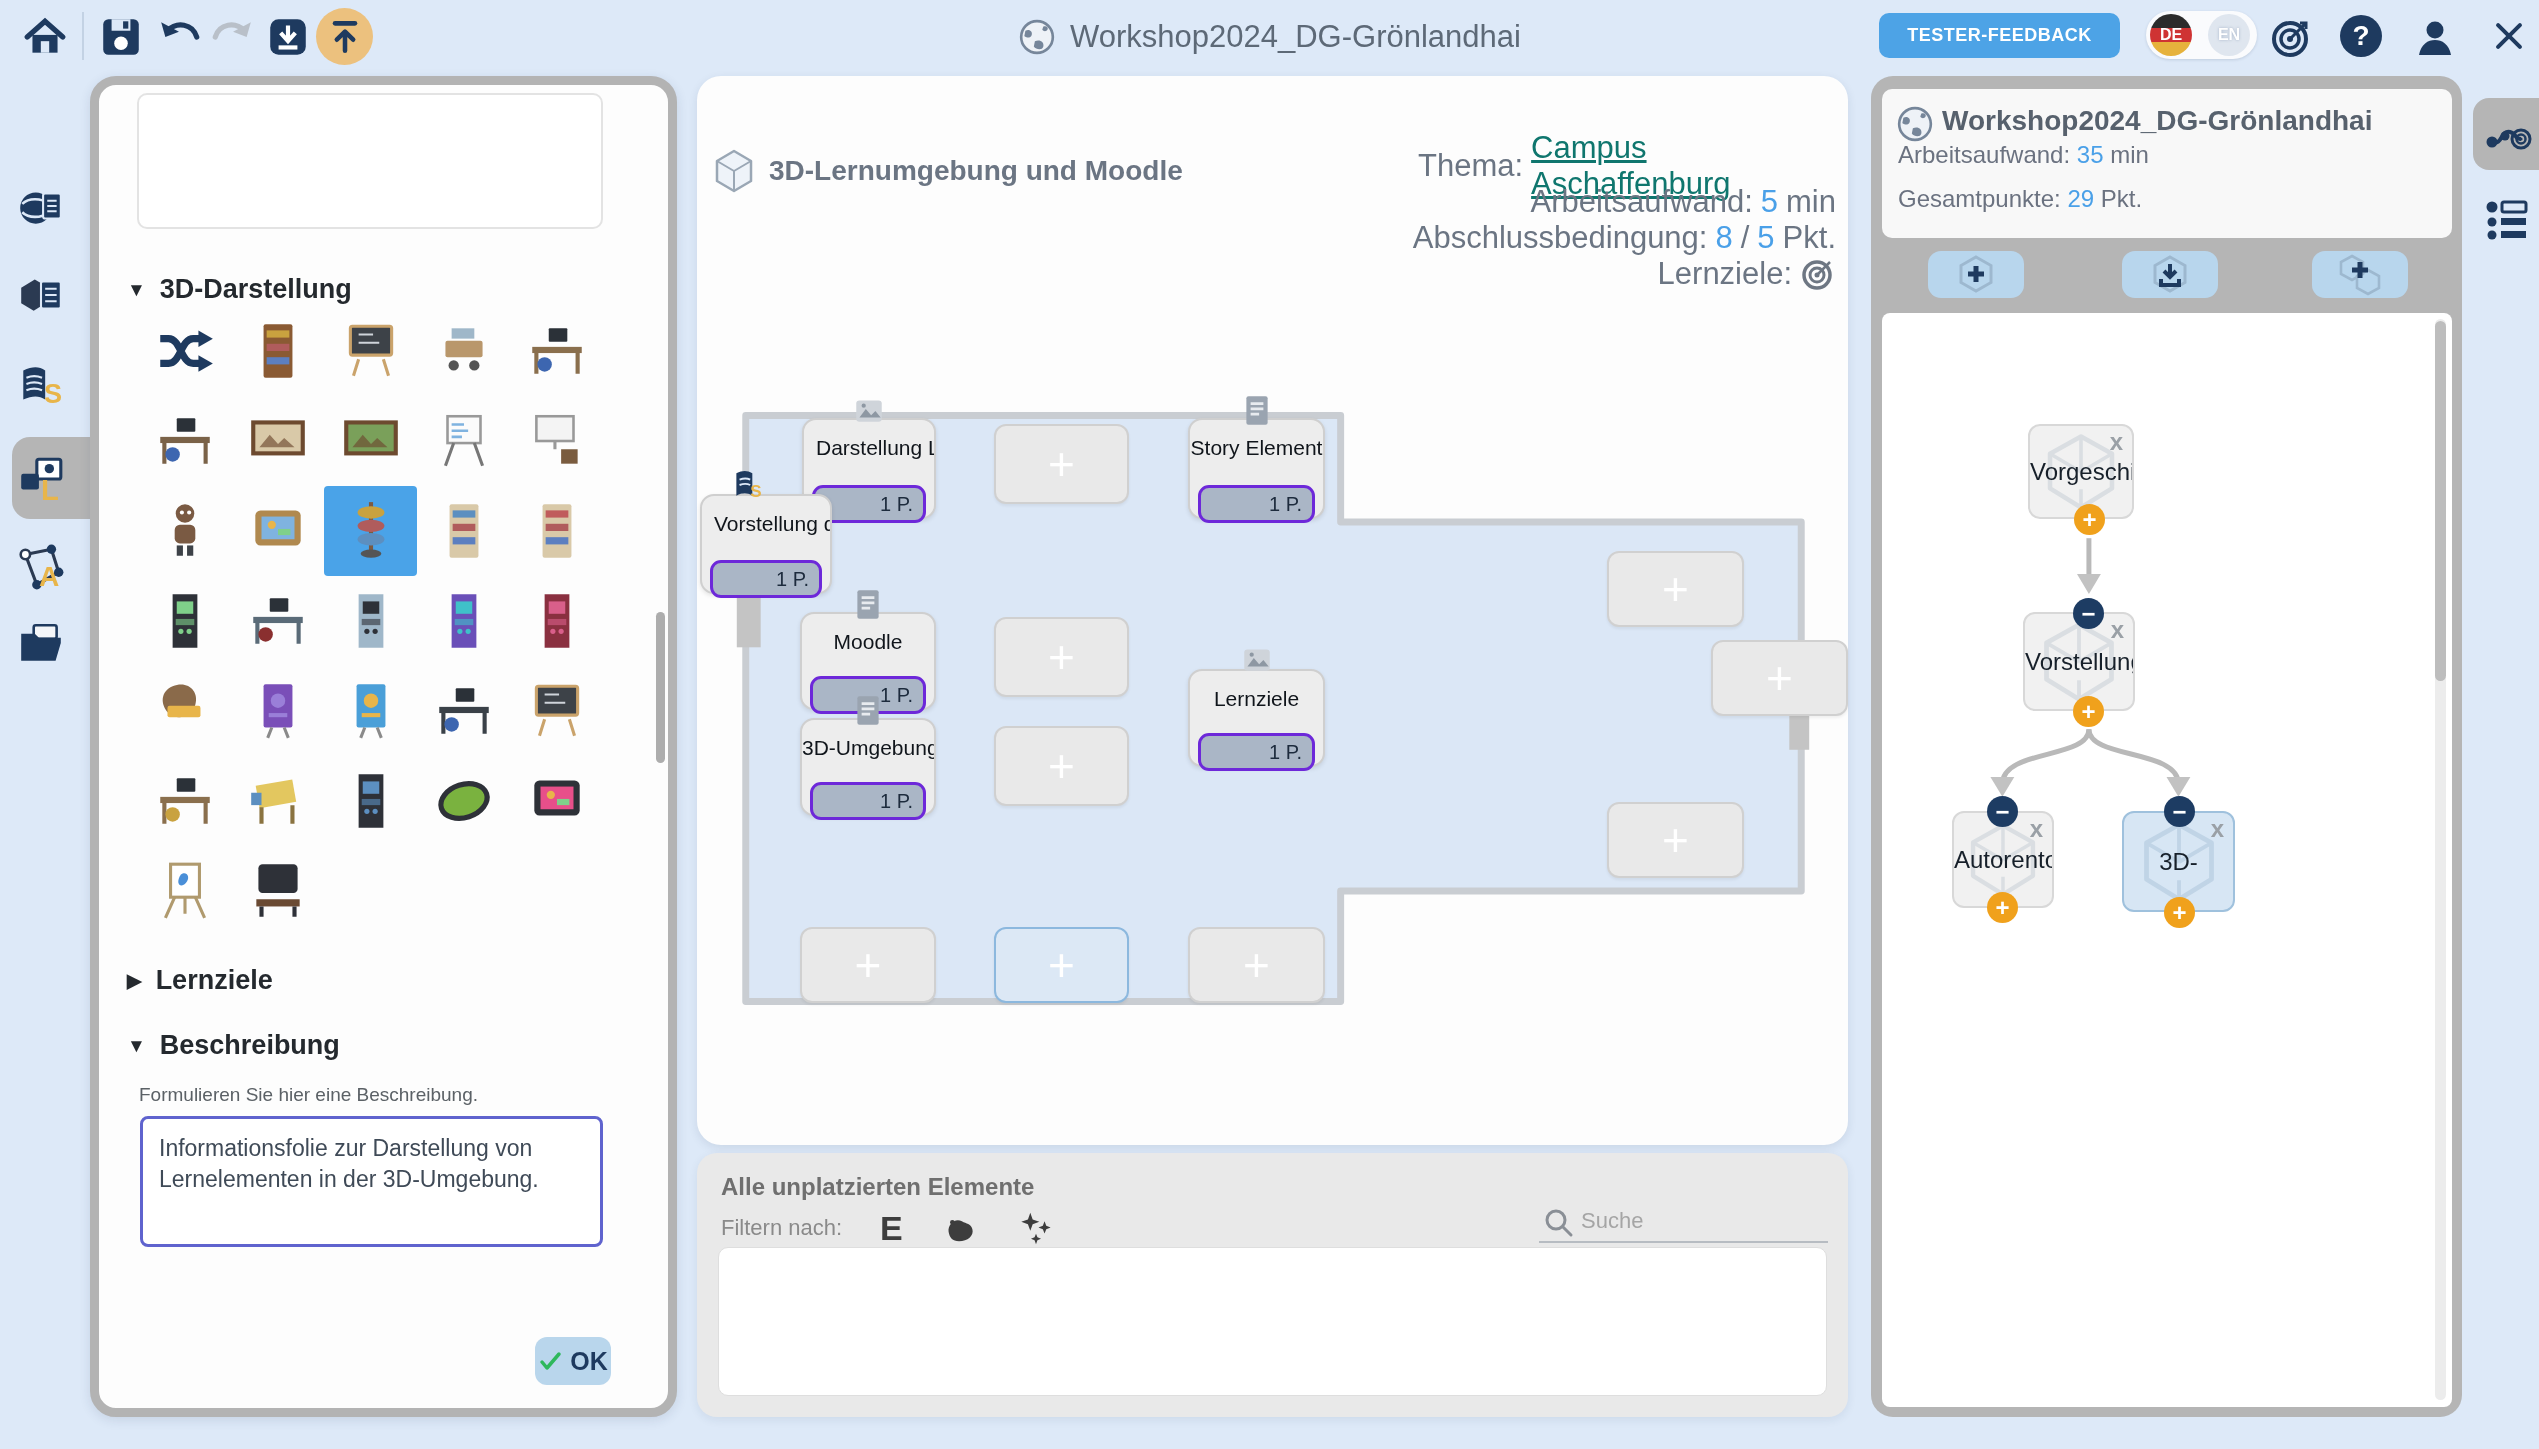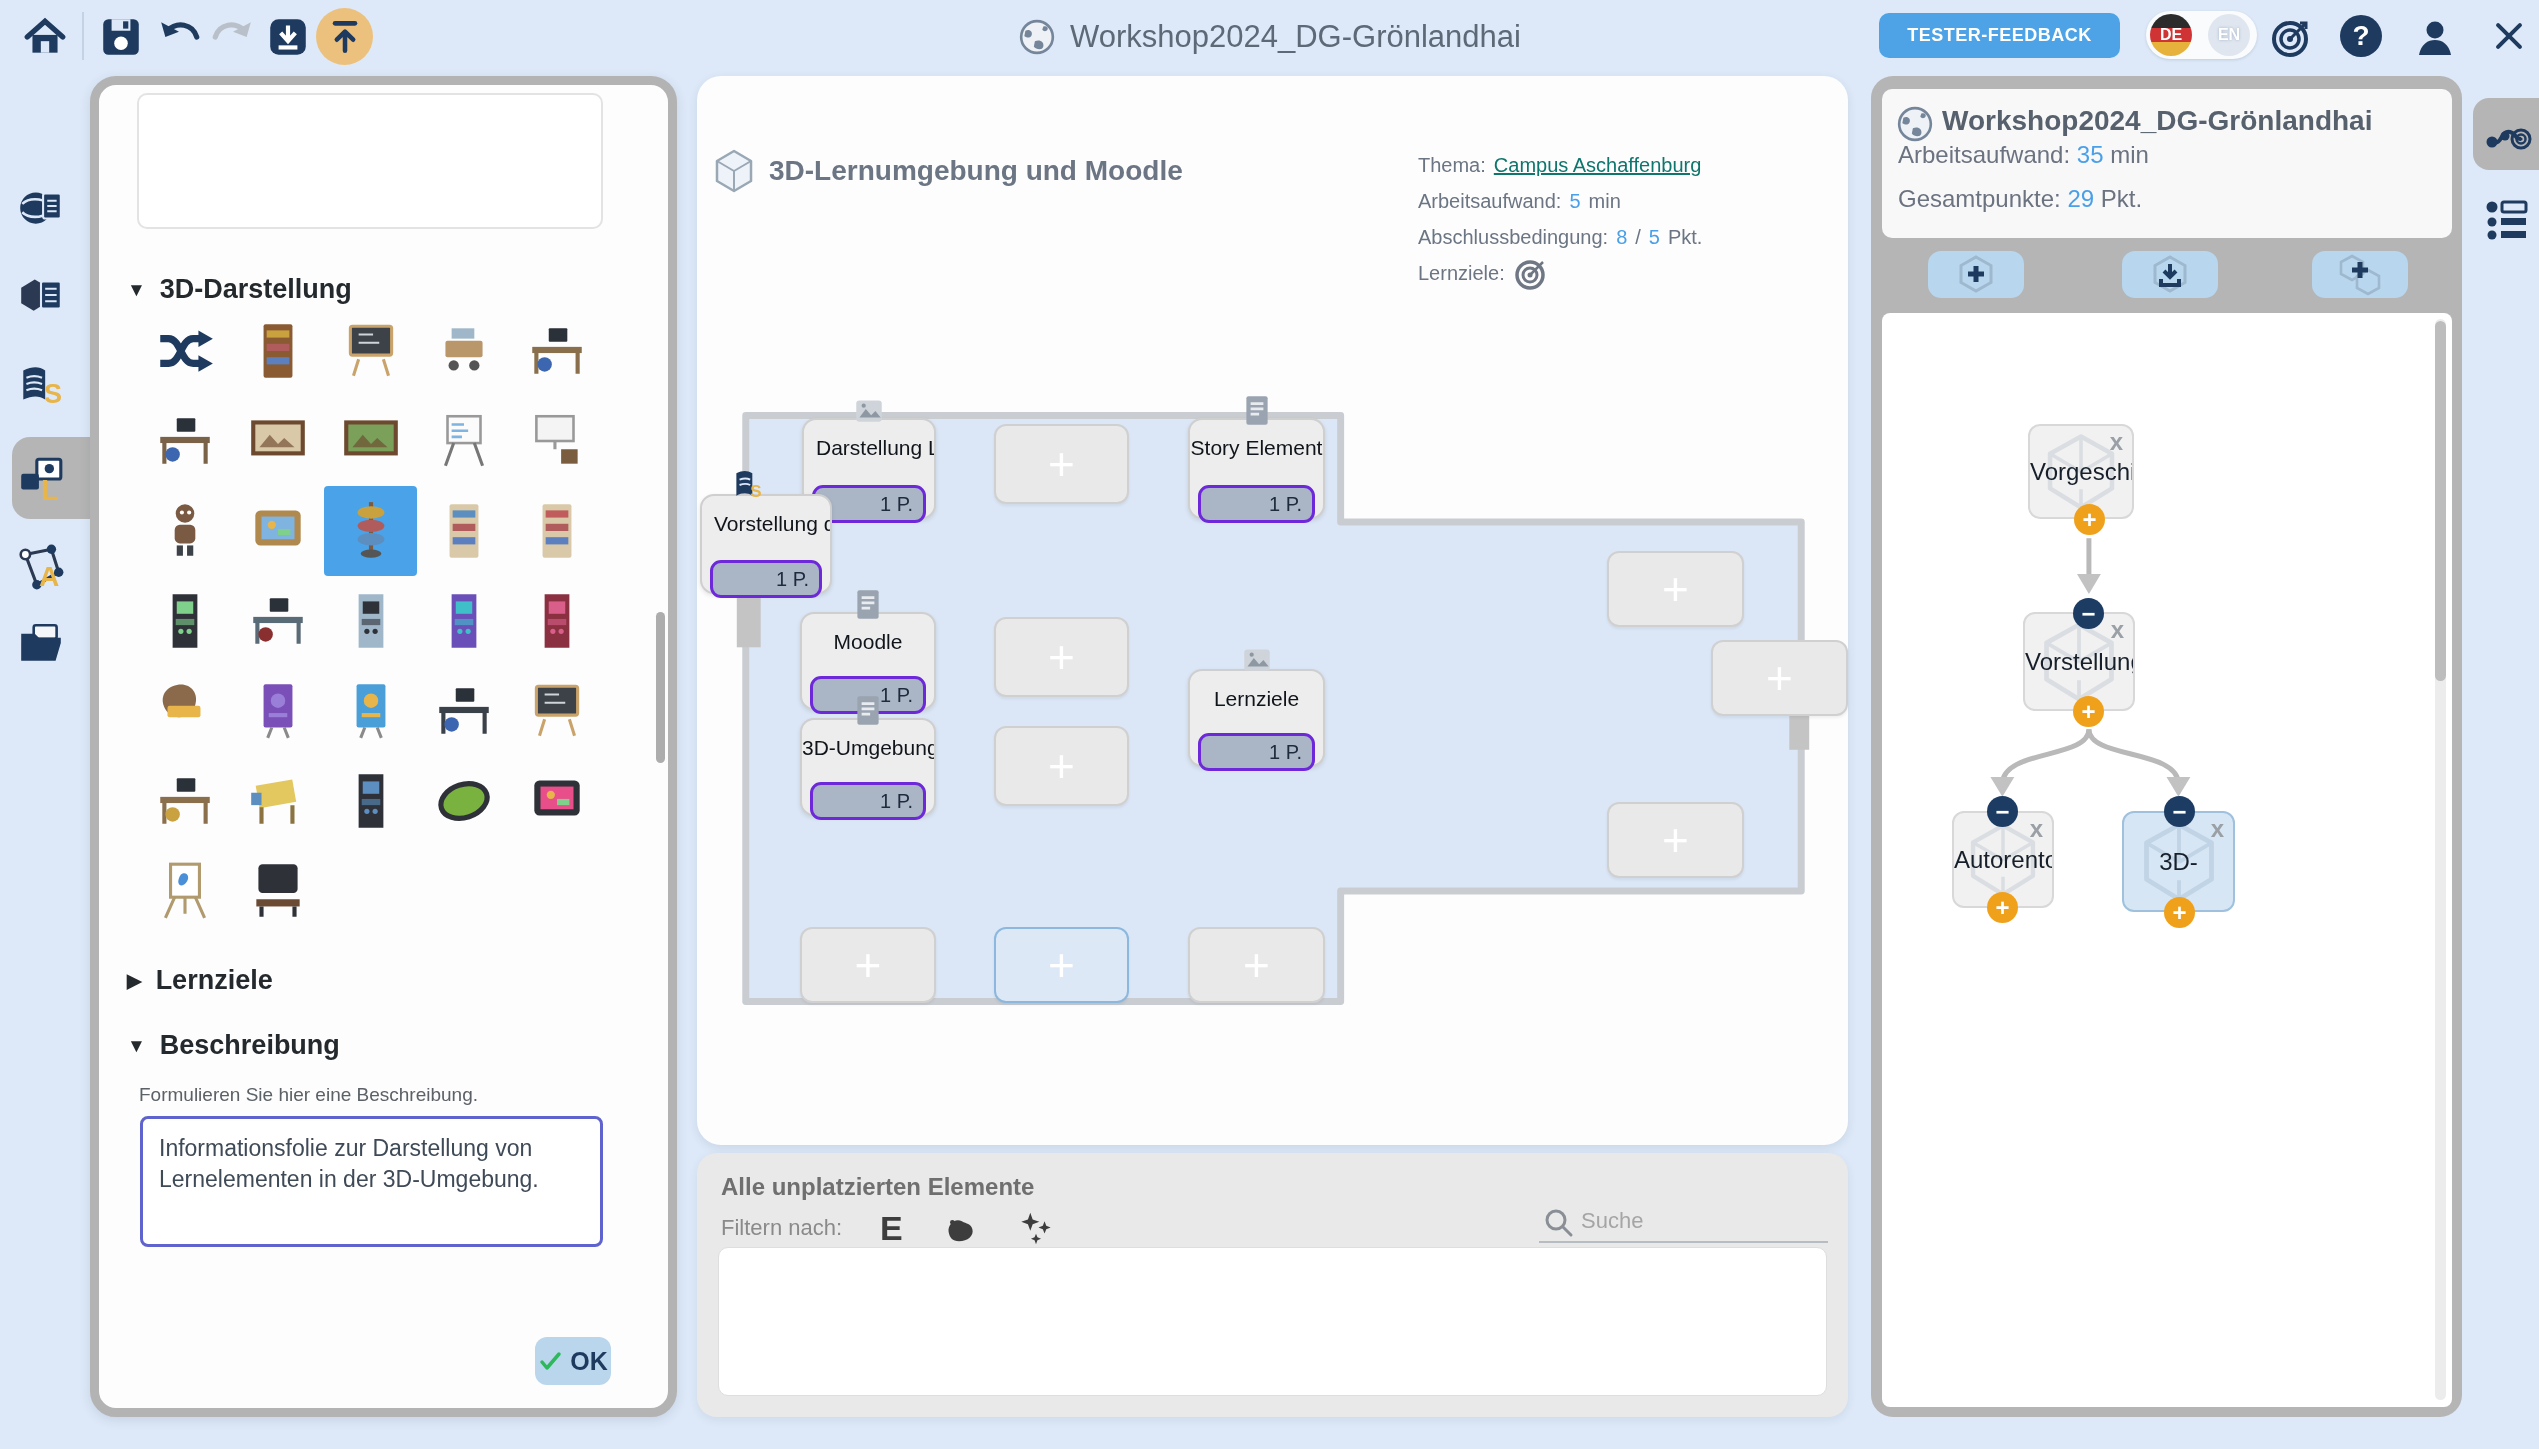--- a/index.html
+++ b/index.html
@@ -39,21 +39,21 @@
   .cell.sel{background:#4aa3e8;}
   #hint-label{left:40px;top:999px;font-size:19px;color:#5b6166;}
   #desc-input{left:41px;top:1031px;width:463px;height:131px;border:3px solid #5f63ce;border-radius:8px;background:#fff;color:#3f4a57;font-size:23px;line-height:1.35;padding:14px 16px;resize:none;outline:none;}
   #ok-btn{left:436px;top:1252px;width:76px;height:48px;background:#b9d6ec;border-radius:12px;display:flex;align-items:center;justify-content:center;gap:8px;cursor:pointer;color:#1e3a5f;font-size:25px;font-weight:700;}
   #assets-scroll{left:557px;top:527px;width:9px;height:151px;background:#adadad;border-radius:5px;}
 
   
   #center-panel{left:697px;top:76px;width:1151px;height:1069px;background:#fdfdfd;border-radius:24px;box-shadow:0 3px 10px rgba(30,50,80,.10);}
   #editor-title{left:0;top:22px;width:1151px;text-align:center;font-size:32px;font-weight:700;color:#1d2430;}
   #room-sub{left:16px;top:72px;display:flex;align-items:center;gap:14px;color:#6b7583;font-size:28px;font-weight:600;}
-  #info-block{right:12px;top:74px;width:418px;display:flex;flex-direction:column;gap:5px;font-size:20px;color:#6b7583;}
+  #info-block{right:12px;top:74px;width:418px;display:flex;flex-direction:column;align-items:flex-end;gap:5px;font-size:31px;color:#6b7583;}
   #info-block .row{display:flex;align-items:center;gap:8px;height:31px;}
   #info-block .v{color:#4aa0e8;}
   #info-block .lnk{color:#0f766e;cursor:pointer;text-decoration:underline;}
 
   .node{background:#ededed;border:2px solid #cfcfcf;border-radius:14px;box-shadow:0 2px 4px rgba(0,0,0,.10);}
   .node .lbl{position:absolute;left:0;right:0;top:16px;font-size:21px;color:#10151b;text-align:center;white-space:nowrap;overflow:hidden;}
   .node .lbl.trunc{text-align:left;padding-left:12px;}
   .pill{position:absolute;left:8px;right:8px;bottom:-6px;height:38px;background:#aab6c6;border:3px solid #6d28d9;border-radius:11px;color:#1d2b3d;font-size:20px;display:flex;align-items:center;justify-content:flex-end;padding-right:10px;}
   .badge{position:absolute;width:34px;height:34px;}
   .plus-tile{background:#e9e9e9;border:2px solid #d0d0d0;border-radius:12px;display:flex;align-items:center;justify-content:center;color:#fff;font-size:46px;font-weight:400;cursor:pointer;box-shadow:0 2px 3px rgba(0,0,0,.06);}

